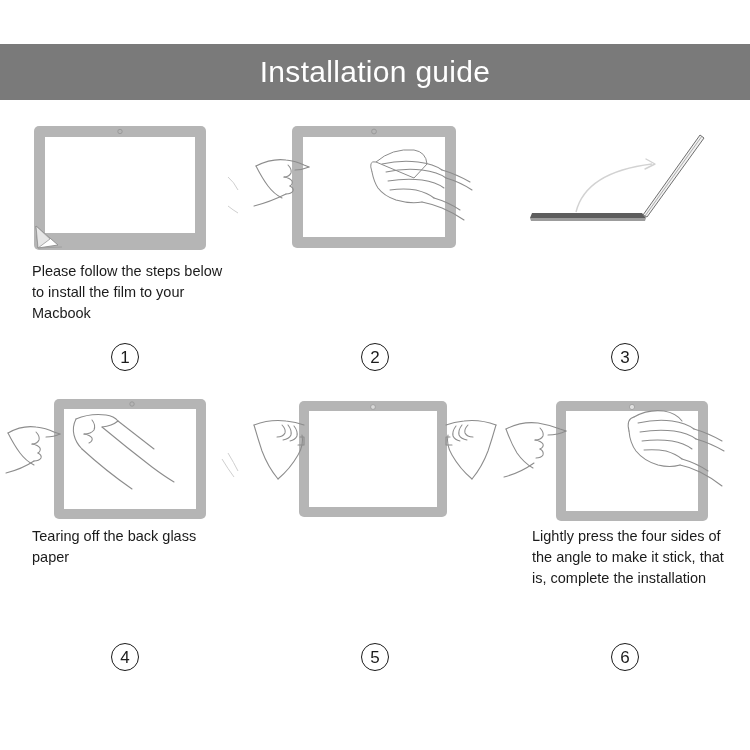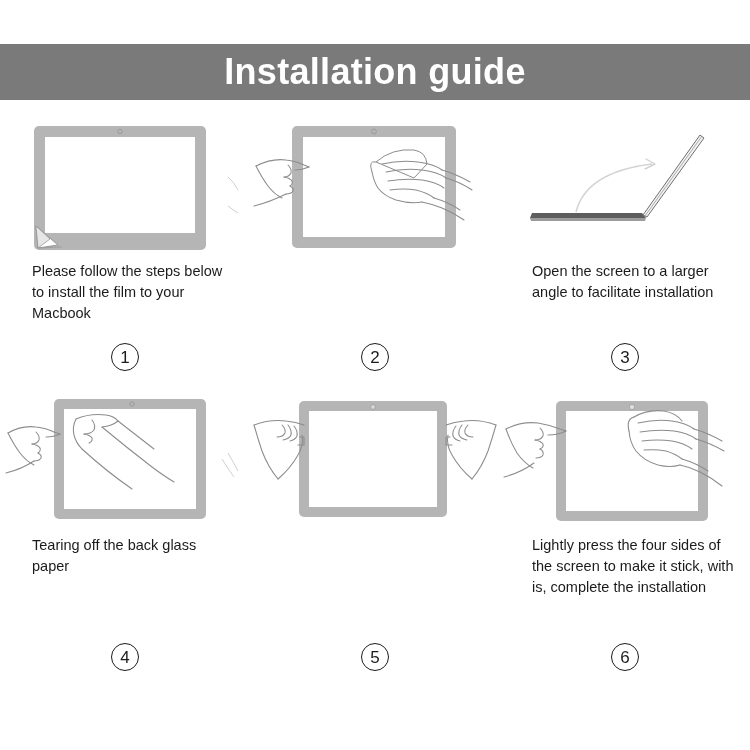--- a/index.html
+++ b/index.html
@@ -27,22 +27,22 @@
     top: 44px;
     width: 750px;
     height: 56px;
     background: #7a7a7a;
     display: flex;
     align-items: center;
     justify-content: center;
   }
   .header-title {
     color: #ffffff;
-    font-size: 36px;
-    font-weight: 700;
+    font-size: 30px;
+    font-weight: 400;
     letter-spacing: 0.3px;
     line-height: 1;
   }
 
   
   .steps-grid {
     position: absolute;
     left: 0;
     top: 120px;
     width: 750px;
@@ -51,21 +51,21 @@
   }
   .step-panel {
     width: 250px;
     box-sizing: border-box;
     padding: 0 14px;
     display: flex;
     flex-direction: column;
     align-items: stretch;
   }
   .row-top .step-panel { height: 265px; }
-  .row-bottom .step-panel { height: 300px; gap: 9px; }
+  .row-bottom .step-panel { height: 300px; }
 
   .figure {
     height: 135px;
     position: relative;
     margin-bottom: 6px;
   }
   .figure svg {
     display: block;
     width: 100%;
     height: 100%;
@@ -186,21 +186,20 @@
             <path d="M18 93 L128 93 L132 98 L16 98 Z" fill="#5d5d5d"></path>
             <path d="M16 98 L132 98 L131 101 L17 101 Z" fill="#9c9c9c"></path>
 
             <path d="M129 95 L186 15 L190 18 L133 97 Z" fill="#f2f2f2" stroke="#6f6f6f" stroke-width="1"></path>
             <path d="M131 96 L188 16" stroke="#8c8c8c" stroke-width="0.7" fill="none"></path>
 
             <path d="M62 92 Q72 52 138 44" fill="none" stroke="#d2d2d2" stroke-width="1.4"></path>
             <path d="M132 39 L141 44 L131 49" fill="none" stroke="#d2d2d2" stroke-width="1.4" stroke-linecap="round" stroke-linejoin="round"></path>
           </svg>
         </div>
-        <div class="caption">Open the screen to a larger angle to facilitate installation</div>
         <div class="step-number-wrap">
           <div class="step-number">3</div>
         </div>
       </div>
     </div>
 
     <div class="row row-bottom">
 
       <div class="step-panel">
         <div class="figure">
@@ -300,21 +299,21 @@
               <path d="M126 47 Q144 44 160 46 Q174 48 182 54"></path>
               <path d="M128 56 Q144 54 158 56 Q170 58 178 64"></path>
               <path d="M130 65 Q142 64 152 66 Q162 69 168 74"></path>
               <path d="M166 80 Q176 82 186 87 Q198 93 208 101"></path>
               <path d="M180 44 Q194 48 208 56"></path>
               <path d="M182 54 Q196 58 210 66"></path>
               <path d="M168 74 Q182 78 194 86"></path>
             </g>
           </svg>
         </div>
-        <div class="caption">Lightly press the four sides of the screen to make it stick, with is, complete the installation</div>
+        <div class="caption">Lightly press the four sides of the angle to make it stick, that is, complete the installation</div>
         <div class="step-number-wrap">
           <div class="step-number">6</div>
         </div>
       </div>
     </div>
 
   </div>
 </div>
 
 </body></html>

